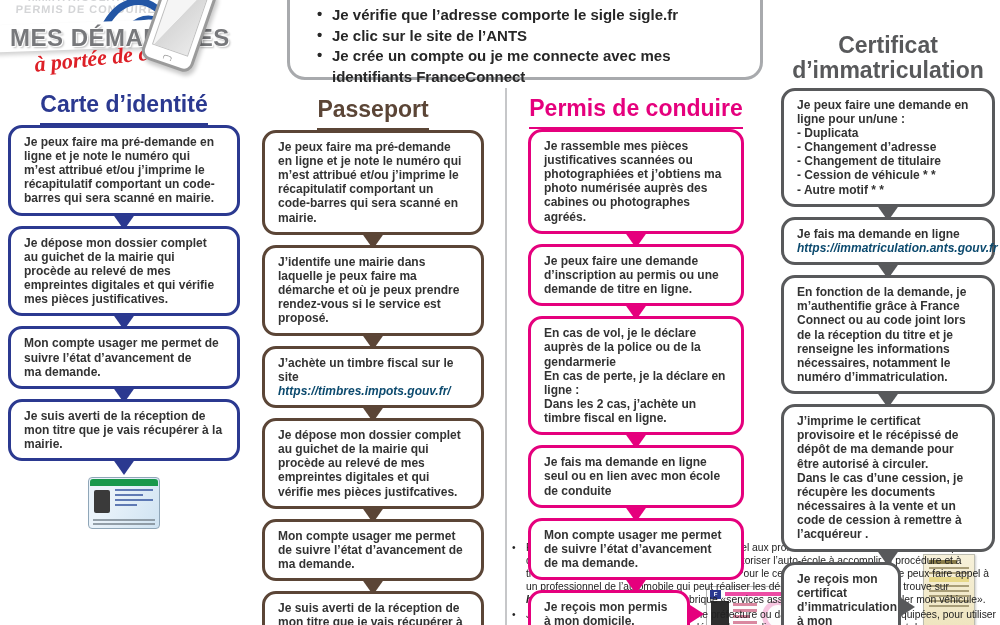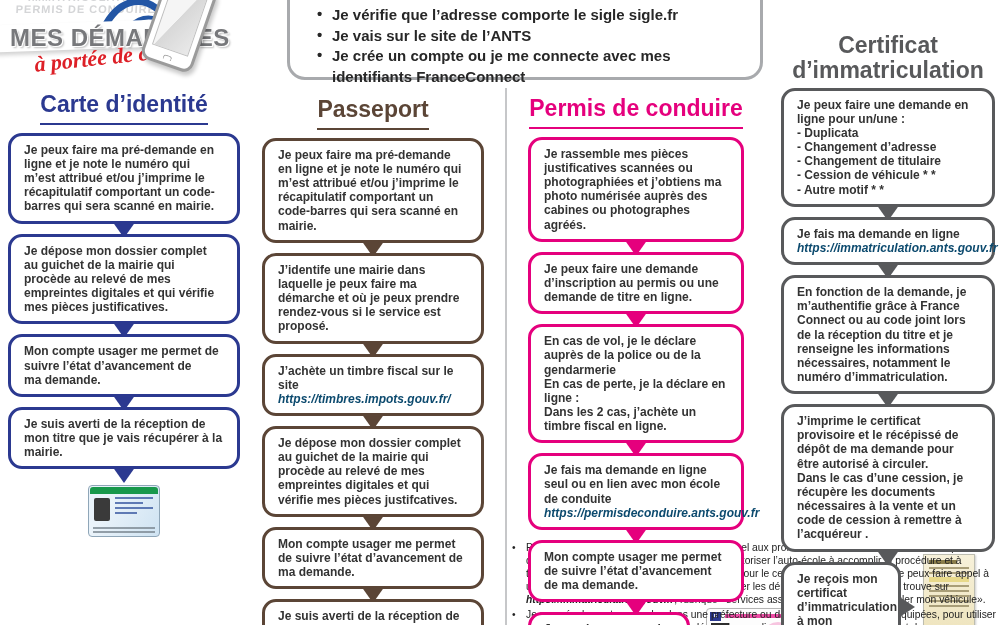--- a/index.html
+++ b/index.html
@@ -63,21 +63,21 @@
 
   
   .col { position:absolute; }
   #col1 { left:8px;   top:92px; width:232px; }
   #col2 { left:262px; top:97px; width:222px; }
   #col3 { left:528px; top:96px; width:216px; }
   #col4 { left:781px; top:33px; width:214px; }
 
   .col-title {
     text-align:center; font-weight:bold; font-size:23px; line-height:1.08;
-    color:var(--c); margin-bottom:16px;
+    color:var(--c); margin-bottom:8px;
   }
   .col-title .u { border-bottom:2px solid currentColor; padding-bottom:6px; }
   #col4 .col-title { margin-bottom:5px; }
   .tline { display:block; }
 
   .bubble {
     position:relative; background:#fff;
     border:3px solid var(--c); border-radius:14px;
     padding:7px 13px; margin-bottom:10px;
     font-size:12px; line-height:1.18; font-weight:bold; color:#333;
@@ -163,21 +163,21 @@
 <div class="logo-title">MES DÉMARCHES</div>
 <div class="logo-tag">à portée de clic !</div>
 <div class="phone">
   <i class="phone-screen"></i>
     <i class="phone-btn"></i>
 </div>
 
 <div class="check-panel">
   <ul>
     <li>Je vérifie que l’adresse comporte le sigle sigle.fr</li>
-    <li>Je vais sur le site de l’ANTS</li>
+    <li>Je clic sur le site de l’ANTS</li>
     <li>Je crée un compte ou je me connecte avec mes identifiants FranceConnect</li>
   </ul>
 </div>
 
 <section class="col" id="col1" style="--c:#2b3990">
   <h2 class="col-title"><span class="u">Carte d’identité</span></h2>
   <div class="bubble">
     <span class="btext">Je peux faire ma pré-demande en ligne et je note le numéro qui m’est attribué et/ou j’imprime le récapitulatif comportant un code-barres qui sera scanné en mairie.</span>
     <span class="tail tail-down"></span>
   </div>
@@ -252,21 +252,20 @@
     <span class="tail tail-down"></span>
   </div>
   <div class="bubble">
     <span class="btext">En cas de vol, je le déclare auprès de la police ou de la gendarmerie
 En cas de perte, je la déclare en ligne :
 Dans les 2 cas, j’achète un timbre fiscal en ligne.</span>
     <span class="tail tail-down"></span>
   </div>
   <div class="bubble">
     <span class="btext">Je fais ma demande en ligne seul ou en lien avec mon école de conduite</span>
-    <span class="burl">https://permisdeconduire.ants.gouv.fr</span>
     <span class="tail tail-down"></span>
   </div>
   <div class="bubble">
     <span class="btext">Mon compte usager me permet de suivre l’état d’avancement de ma demande.</span>
     <span class="tail tail-down"></span>
   </div>
   <div class="lastrow">
     <div class="bubble narrow3">
       <span class="btext">Je reçois mon permis à mon domicile.</span>
       <span class="tail tail-right"></span>

